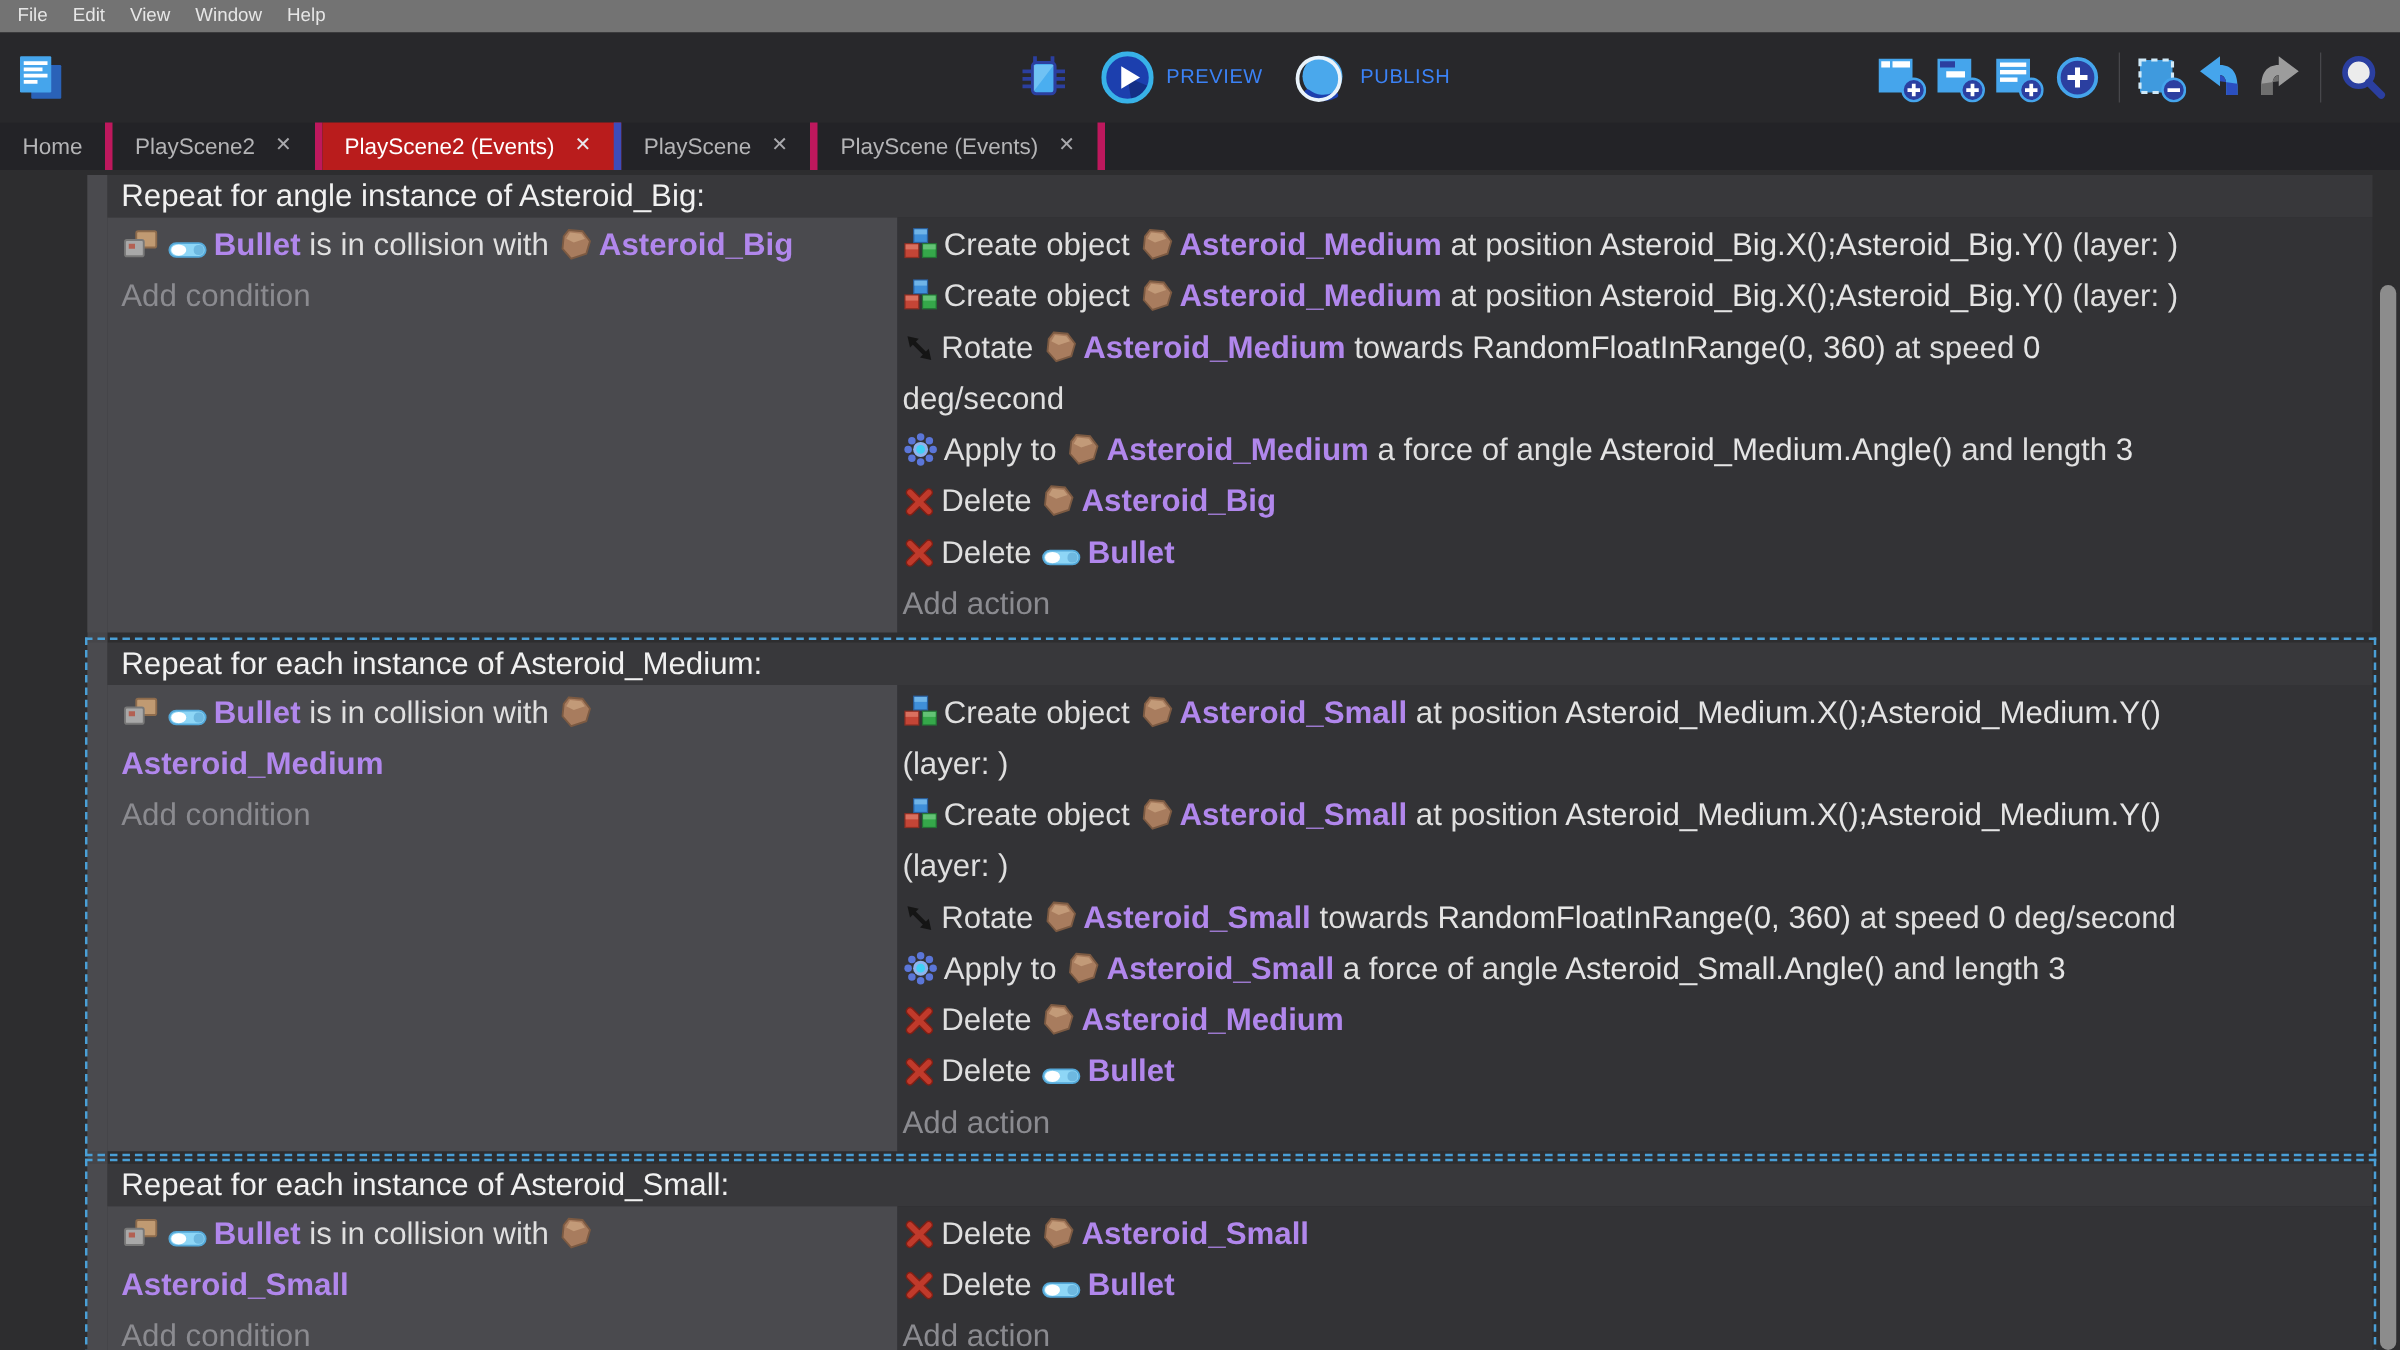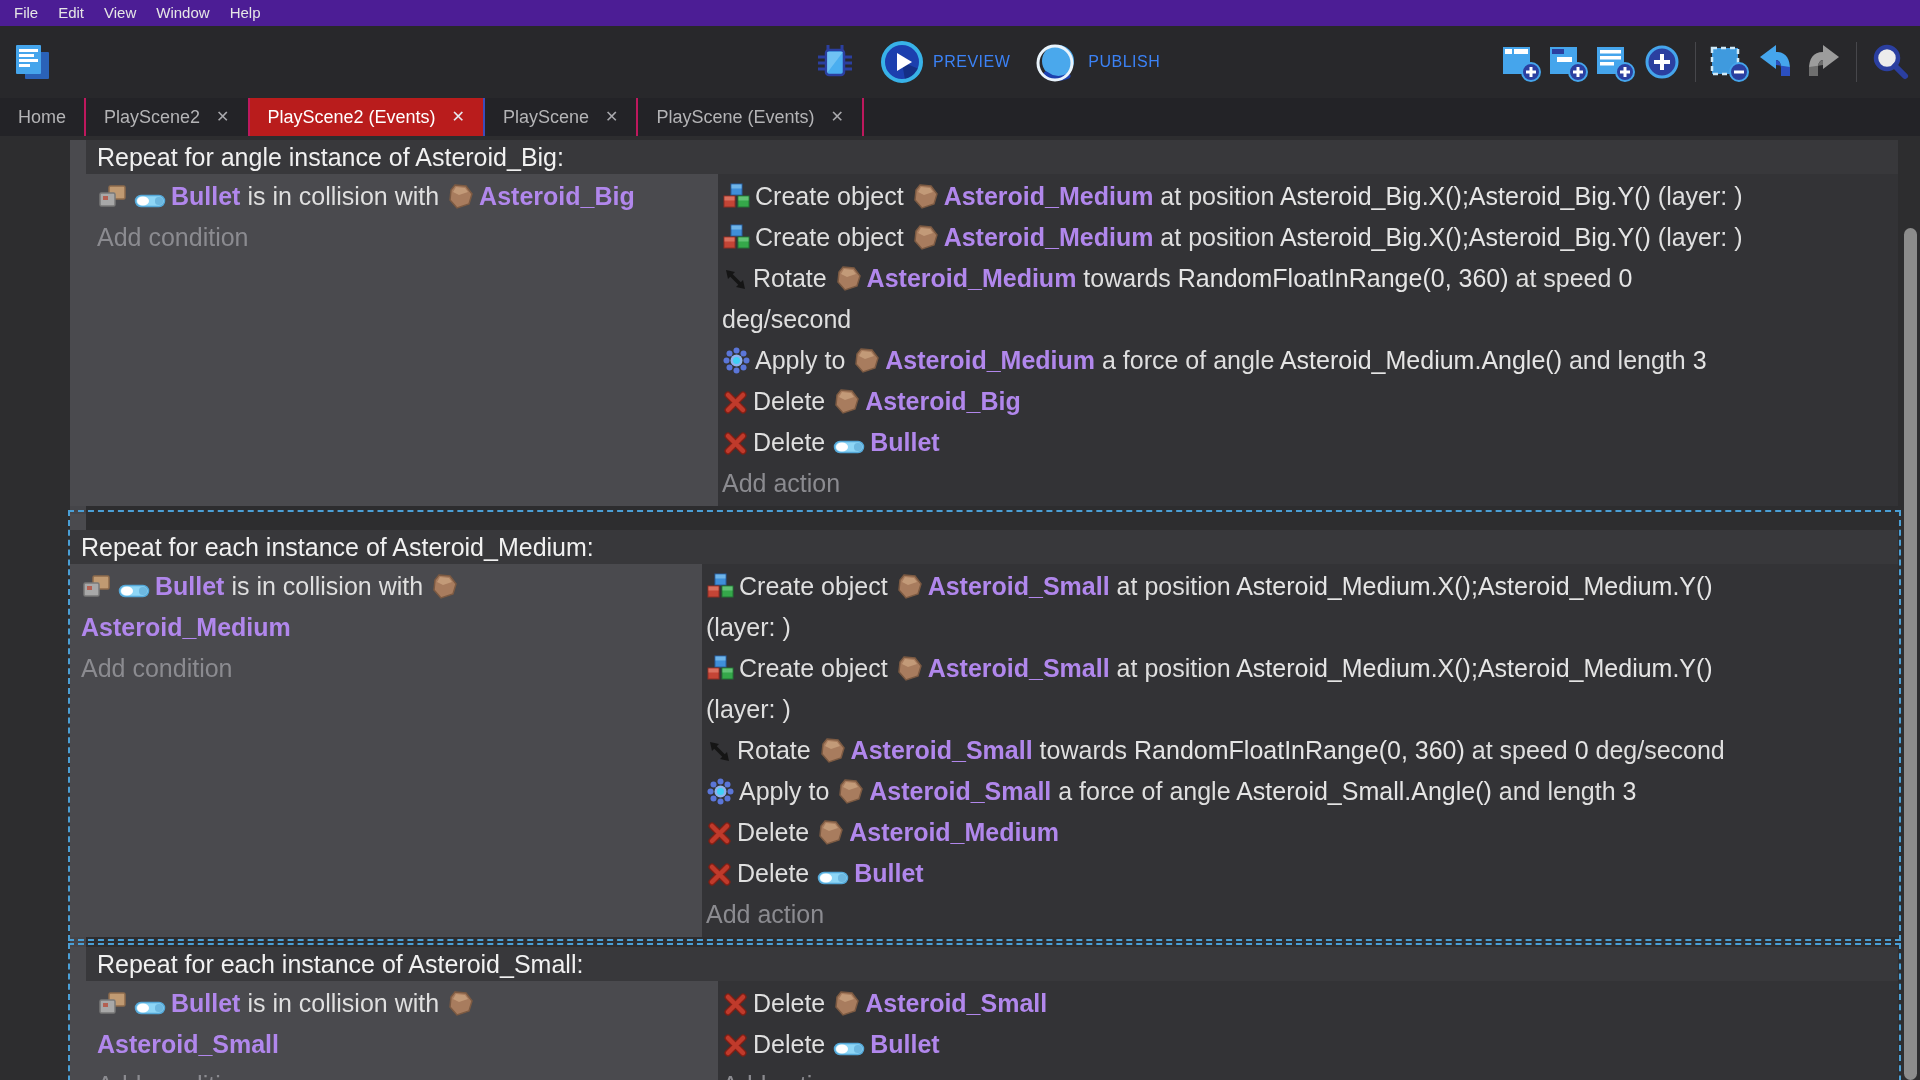--- a/index.html
+++ b/index.html
@@ -1,38 +1,38 @@
 <!DOCTYPE html>
 <html><head>
 <meta charset="utf-8">
 <style>
   * { margin:0; padding:0; box-sizing:border-box; }
   html,body { width:1920px; height:1080px; overflow:hidden; background:#2d2d2f;
     font-family:"Liberation Sans", sans-serif; }
 
   
-  .menubar { height:26px; background:#4c1d95; display:flex; align-items:center;
+  .menubar { height:26px; background:#737373; display:flex; align-items:center;
     padding-left:4px; }
   .menu-item { color:#e6e6e6; font-size:15px; padding:0 10px; line-height:26px; cursor:default; }
 
   
   .toolbar { height:72px; background:#28282b; position:relative; display:flex; align-items:center; }
   .tb-left { position:absolute; left:12px; top:16px; }
   .tb-center { position:absolute; left:815px; top:0; height:72px; display:flex; align-items:center; gap:26px; }
   .tb-group { display:flex; align-items:center; gap:10px; cursor:pointer; }
   .tb-label { color:#3b82f6; font-size:16px; letter-spacing:0.5px; }
   .tb-right { position:absolute; right:10px; top:0; height:72px; display:flex; align-items:center; gap:7px; }
   .tb-btn { background:none; border:none; padding:0; cursor:pointer; display:flex; align-items:center; }
   .tb-sep { width:1px; height:40px; background:#47474b; margin:0 6px; }
   .icon svg { display:block; }
 
   
   .tabbar { height:38px; background:#232327; display:flex; align-items:stretch; position:relative; }
   .tab { display:flex; align-items:center; gap:16px; padding:0 18px; font-size:18px;
-    color:#b4b4b6; border-right:2px solid #be185d; cursor:pointer; white-space:nowrap; }
+    color:#b4b4b6; border-right:6px solid #be185d; cursor:pointer; white-space:nowrap; }
   .tab.active { background:#b91c1c; color:#ffffff; border-right-color:#3d4cbb; }
   .tab .close { font-size:16px; color:#a9a9ad; line-height:1; }
   .tab.active .close { color:#e8e8ef; }
   .tab-underline { position:absolute; left:0; bottom:-2px; width:70px; height:2px; background:#3a97d6; }
 
   
   .events { position:absolute; top:136px; left:0; right:0; bottom:0; background:#2d2d2f;
     padding:4px 0 0 70px; }
   .gutter-bg { position:absolute; left:70px; top:4px; width:16px; bottom:0; background:#454549; }
   .event { position:relative; display:flex; margin-right:22px; }
@@ -45,21 +45,21 @@
   .actions { flex:1; min-width:0; background:#333336; padding:2px 8px 2px 4px; }
   .row { font-size:25px; line-height:41px; color:#dfdfdf; }
   .row .icon { display:inline-block; vertical-align:-5px; margin:0 5px 0 1px; }
   .seg-object { color:#b187ec; font-weight:bold; }
   .seg-expression { color:#e5e5e5; }
   .seg-plain { color:#dfdfdf; }
   .add-row { color:#8b8b90; }
   .event.selected::after { content:""; position:absolute; left:-2px; right:-3px; top:-4px; bottom:-4px;
     border:2px dashed #4a9fd6; pointer-events:none; }
   .ev1 { margin-bottom:8px; }
-  .ev2 { margin-bottom:10px;flex-direction:column; }
+  .ev2 { margin-bottom:10px; }
 
   .vscroll { position:absolute; right:3px; top:228px; width:13px; height:852px;
     background:#8c8c8c; border-radius:7px; z-index:10; }
 </style>
 </head>
 <body>
 
 <div class="menubar" id="menubar">
     <span class="menu-item">File</span>
     <span class="menu-item">Edit</span>

